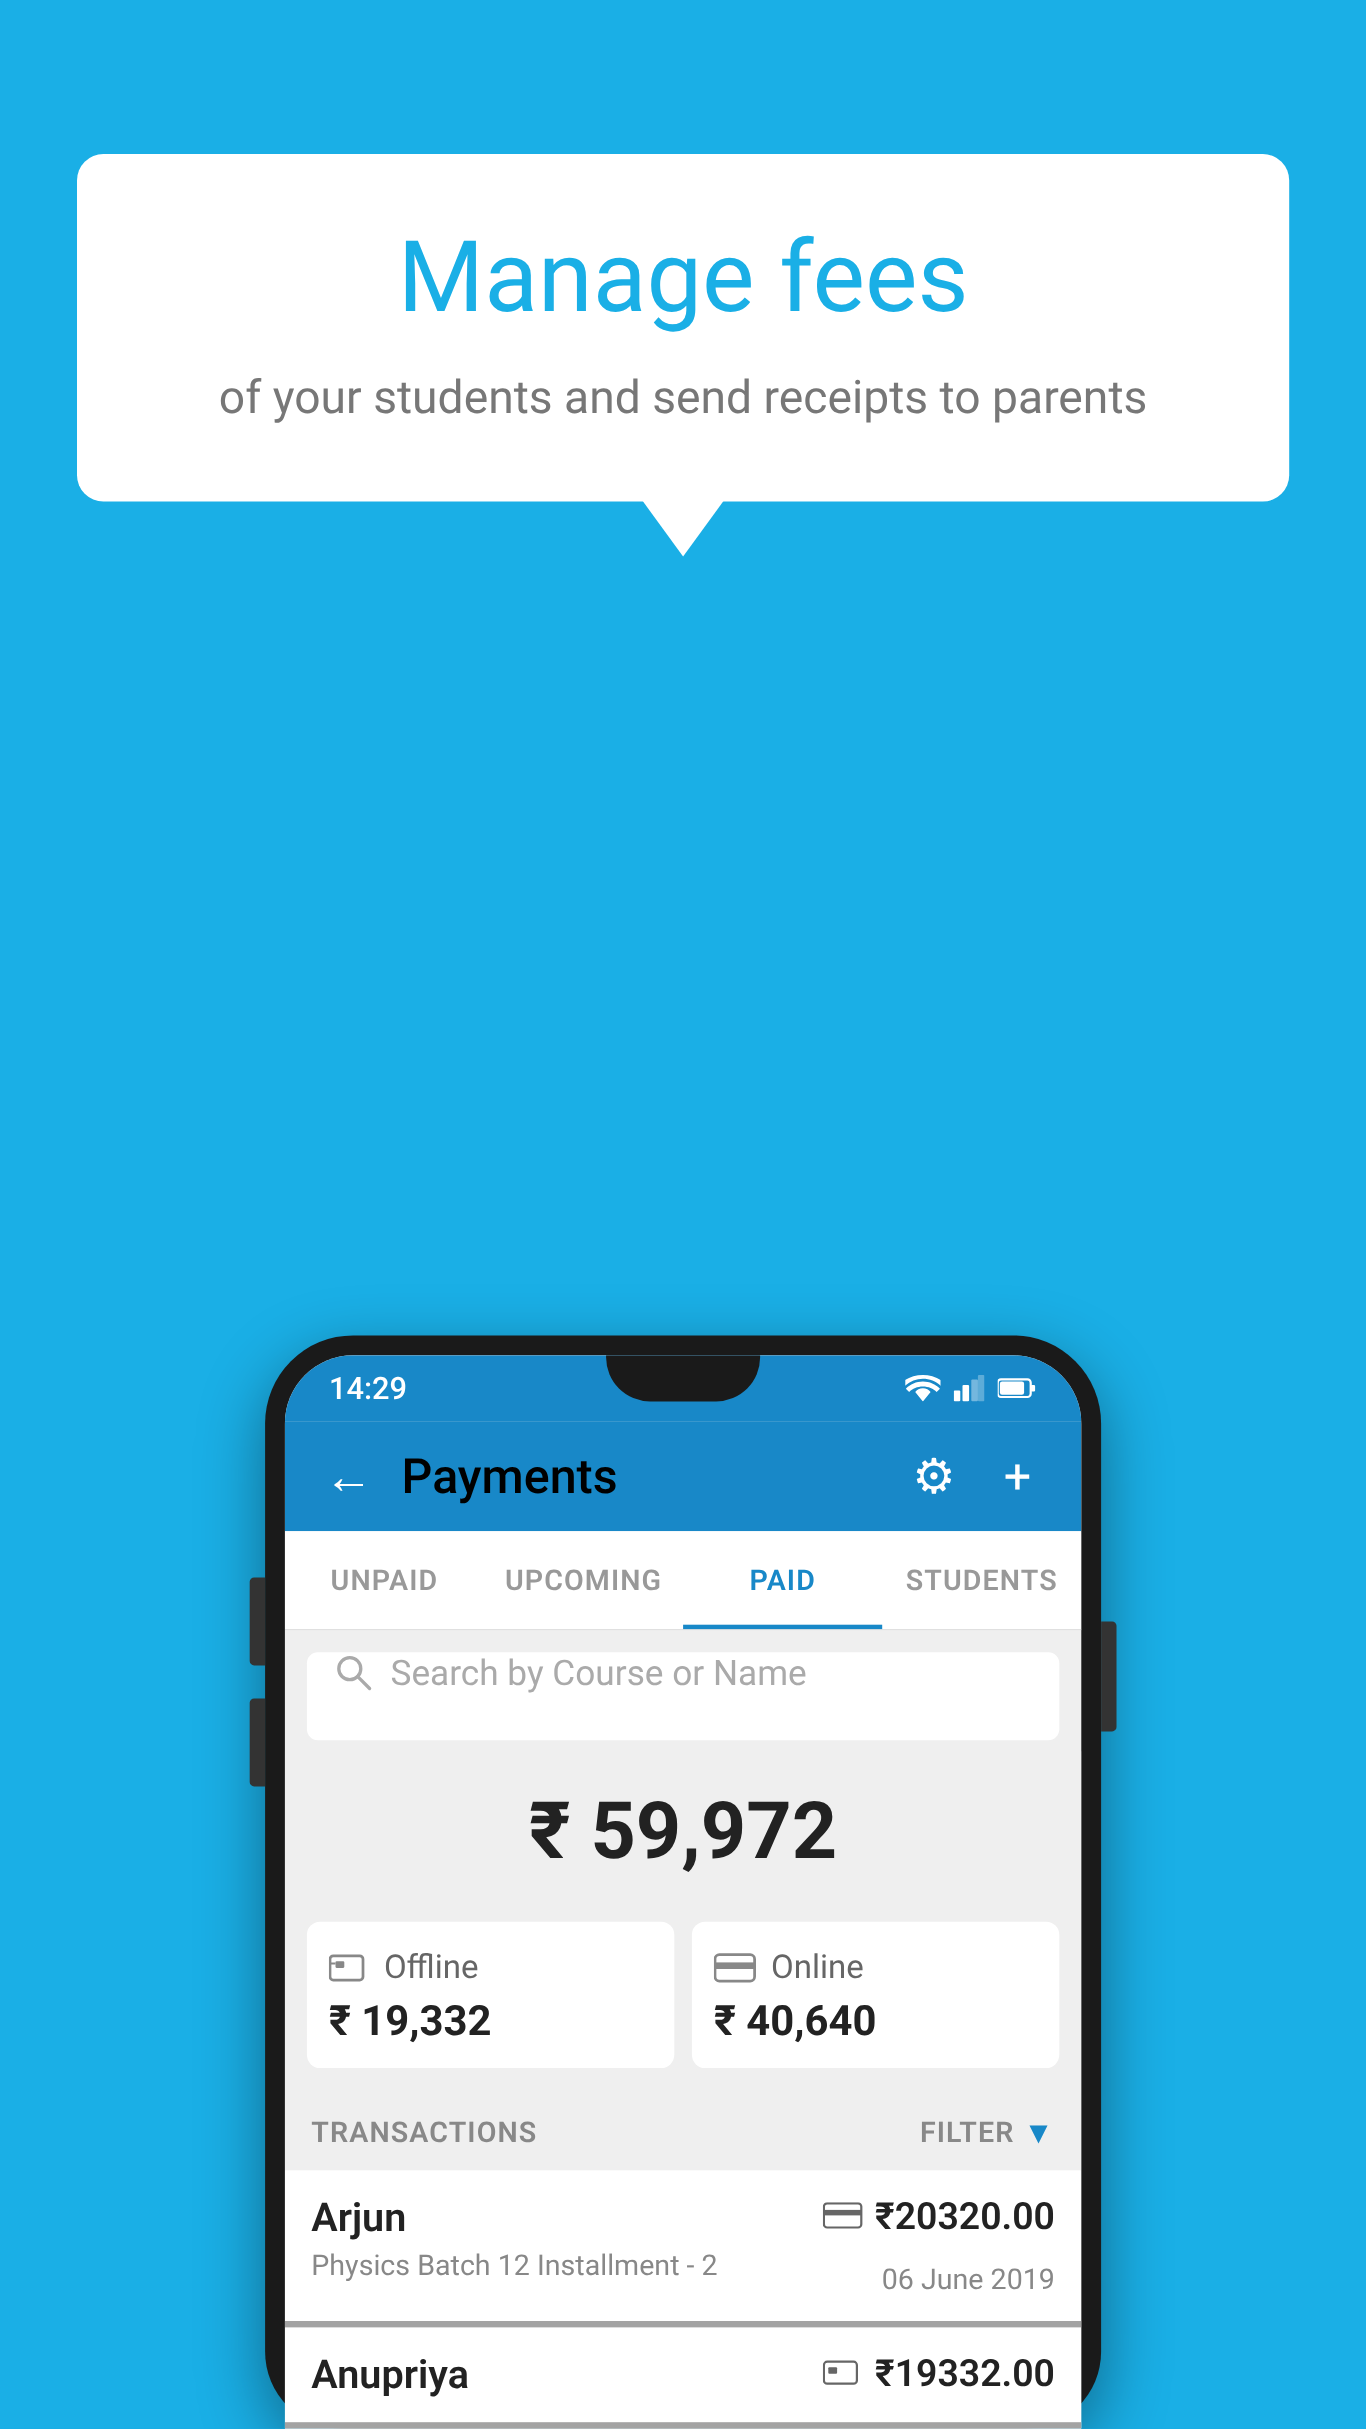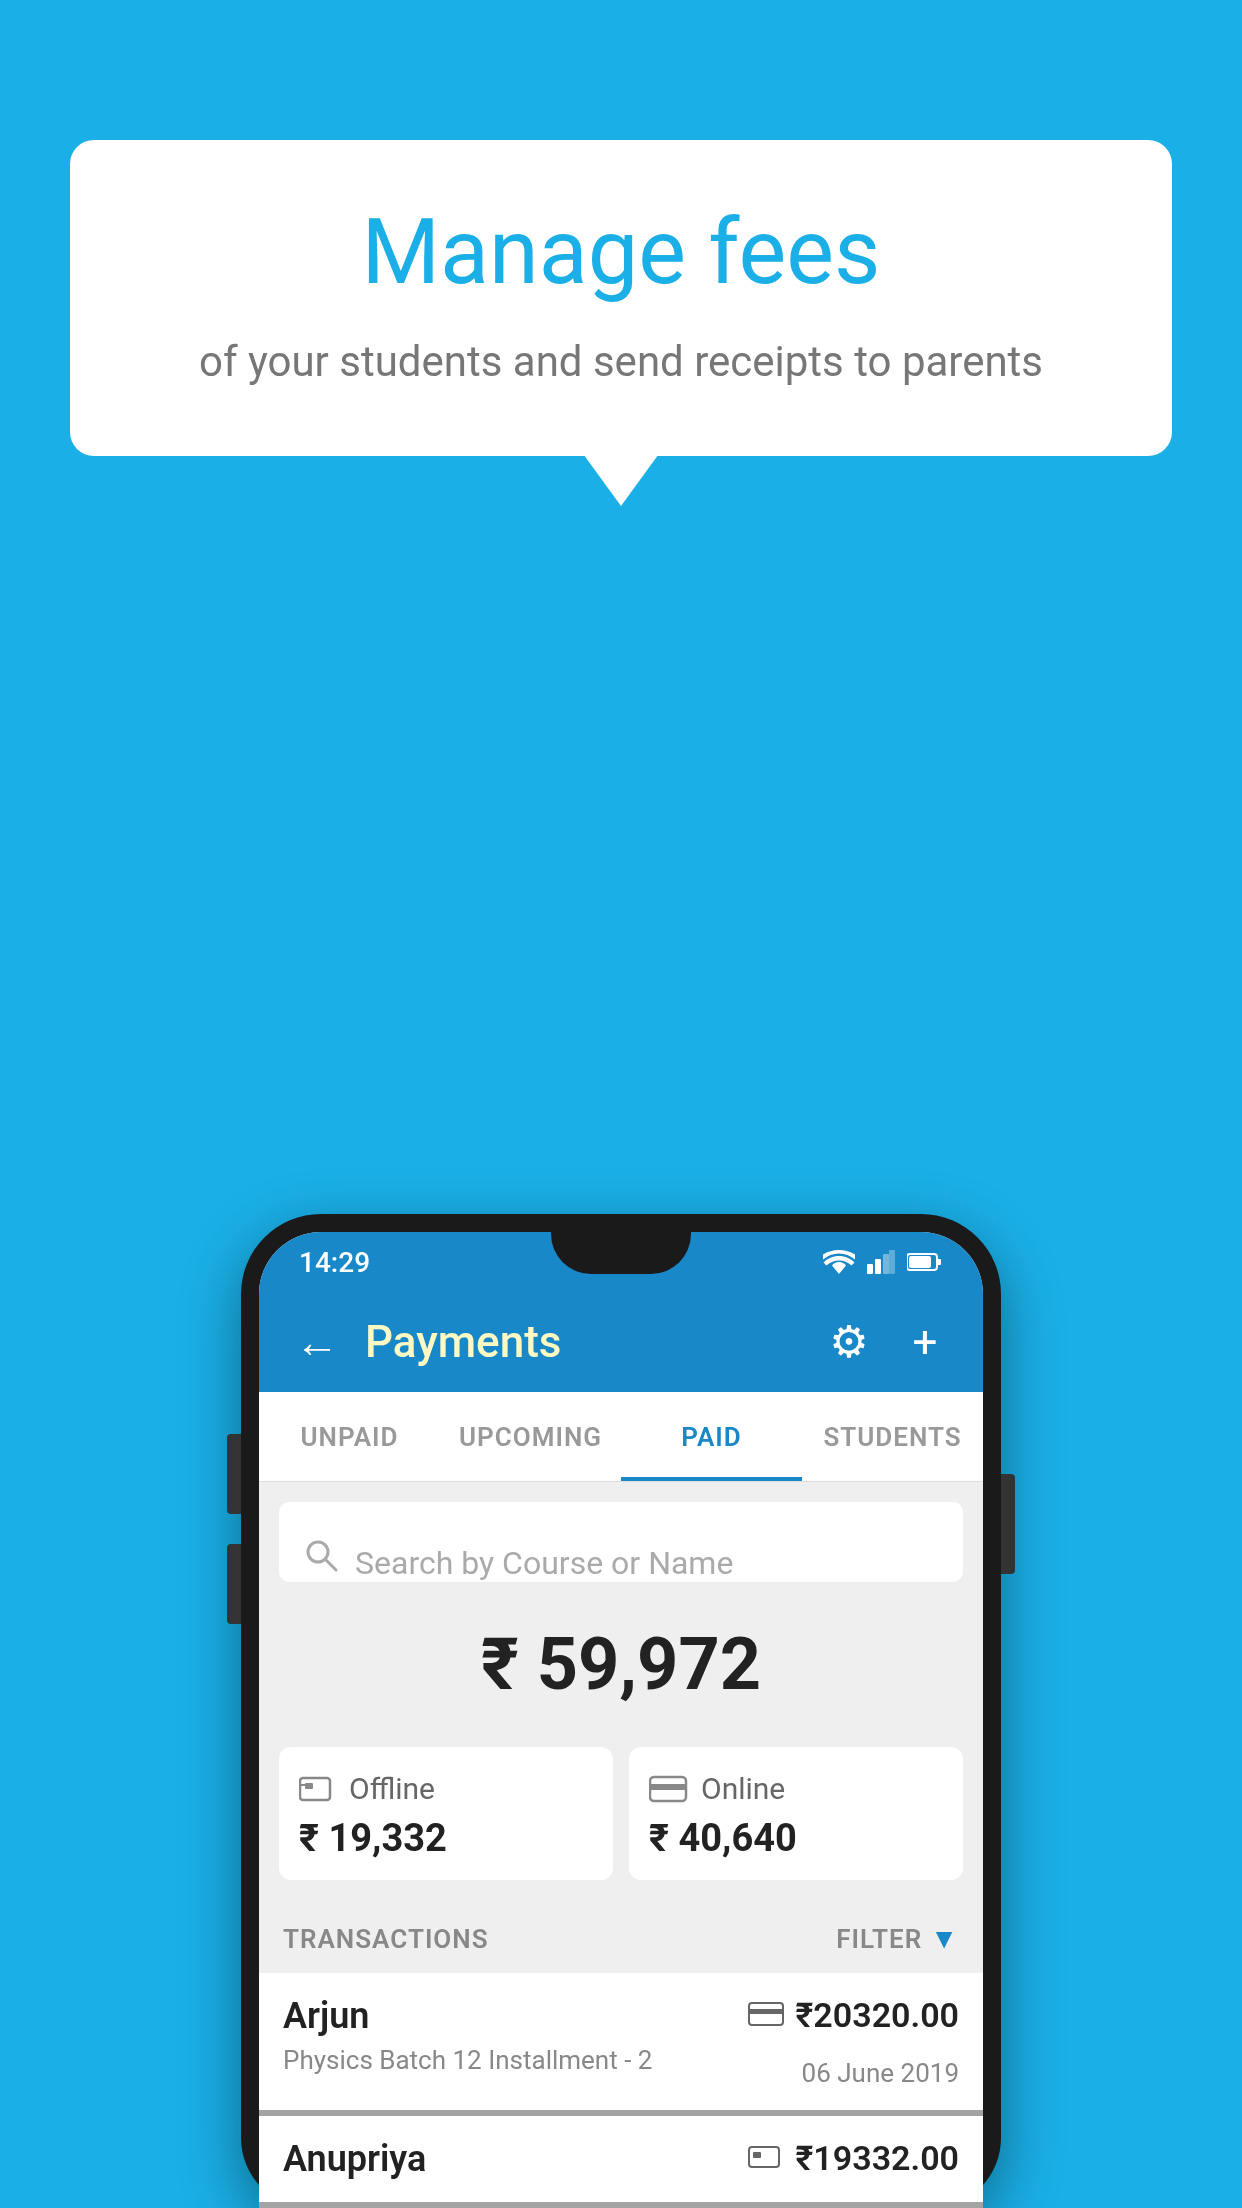--- a/index.html
+++ b/index.html
@@ -157,21 +157,21 @@
       justify-content: space-between;
     }
 
     .app-bar-left {
       display: flex;
       align-items: center;
       gap: 20px;
     }
 
     .app-bar-title {
-      color: #fef9c3;
+      color: #000000;
       font-size: 44px;
       font-weight: 500;
     }
 
     .app-bar-right {
       display: flex;
       align-items: center;
       gap: 20px;
     }
 
@@ -223,21 +223,21 @@
       background: #1888C8;
     }
 
     
     .search-container {
       background: white;
       margin: 20px 20px 10px;
       border-radius: 10px;
       height: 80px;
       display: flex;
-      align-items: flex-end;
+      align-items: flex-start;
       padding: 0 24px;
       gap: 16px;
     }
 
     .search-icon-wrap {
       color: #aaa;
       font-size: 36px;
     }
 
     .search-placeholder {

